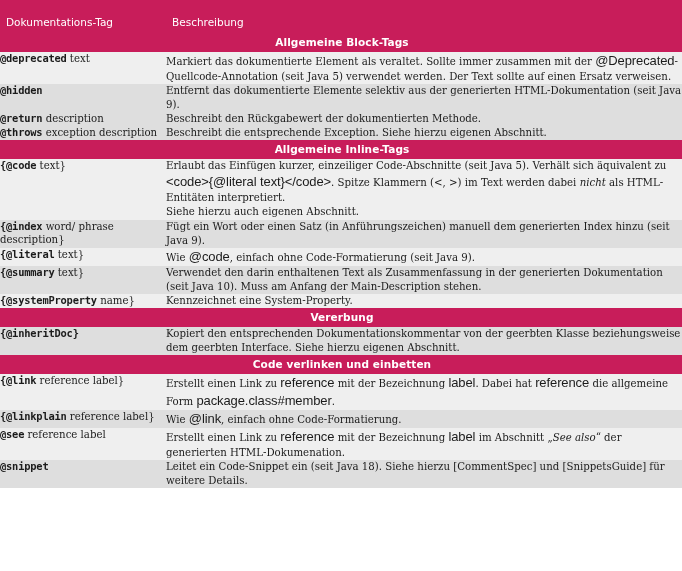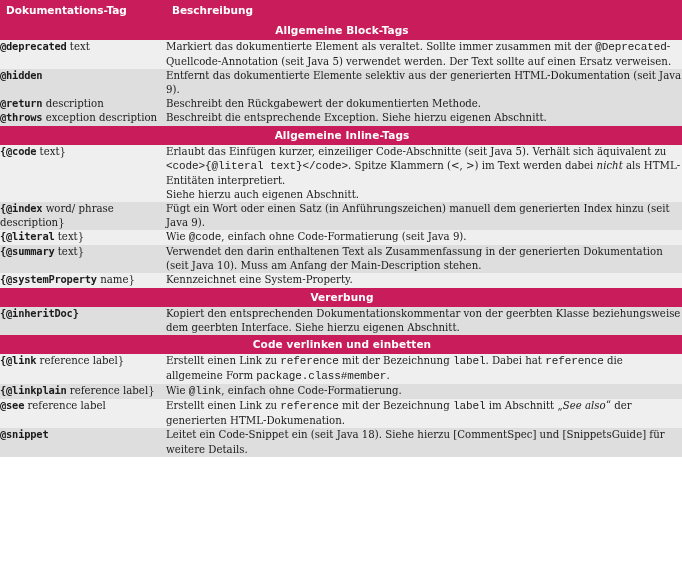--- a/index.html
+++ b/index.html
@@ -32,23 +32,23 @@
   .section-row td {
     background: #c81d5a;
     color: #ffffff;
     text-align: center;
     font-weight: bold;
     font-size: 10.5px;
     padding: 3px 2px 4px 4px;
     letter-spacing: 0.1px;
   }
   .hdr-row .hdr-cell {
-    font-weight: bold;
+    font-weight: normal;
     font-size: 10.5px;
-    padding: 4px 6px 5px 6px;
+    padding: 16px 6px 5px 6px;
   }
 
   .row-a td { background: #efefef; }
   .row-b td { background: #dedede; }
 
   .cell-tag {
     width: 166px;
     padding: 4px 6px 5px 6px;
     font-size: 10.5px;
     line-height: 1.32;
@@ -72,22 +72,22 @@
     font-size: 10.4px;
     letter-spacing: -0.2px;
   }
   .tag-arg {
     font-family: "DejaVu Serif", serif;
     font-weight: normal;
     font-size: 10.2px;
   }
   
   .mono-s {
-    font-family: Liberation Mono, monospace;
-    font-size: 11px;
+    font-family: Liberation Sans, sans-serif;
+    font-size: 13px;
     letter-spacing: -0.1px;
   }
   .ital { font-style: italic; }
 
   .table { border-bottom: 0; }
 </style>
 </head>
 <body>
 
 <table class="table">

